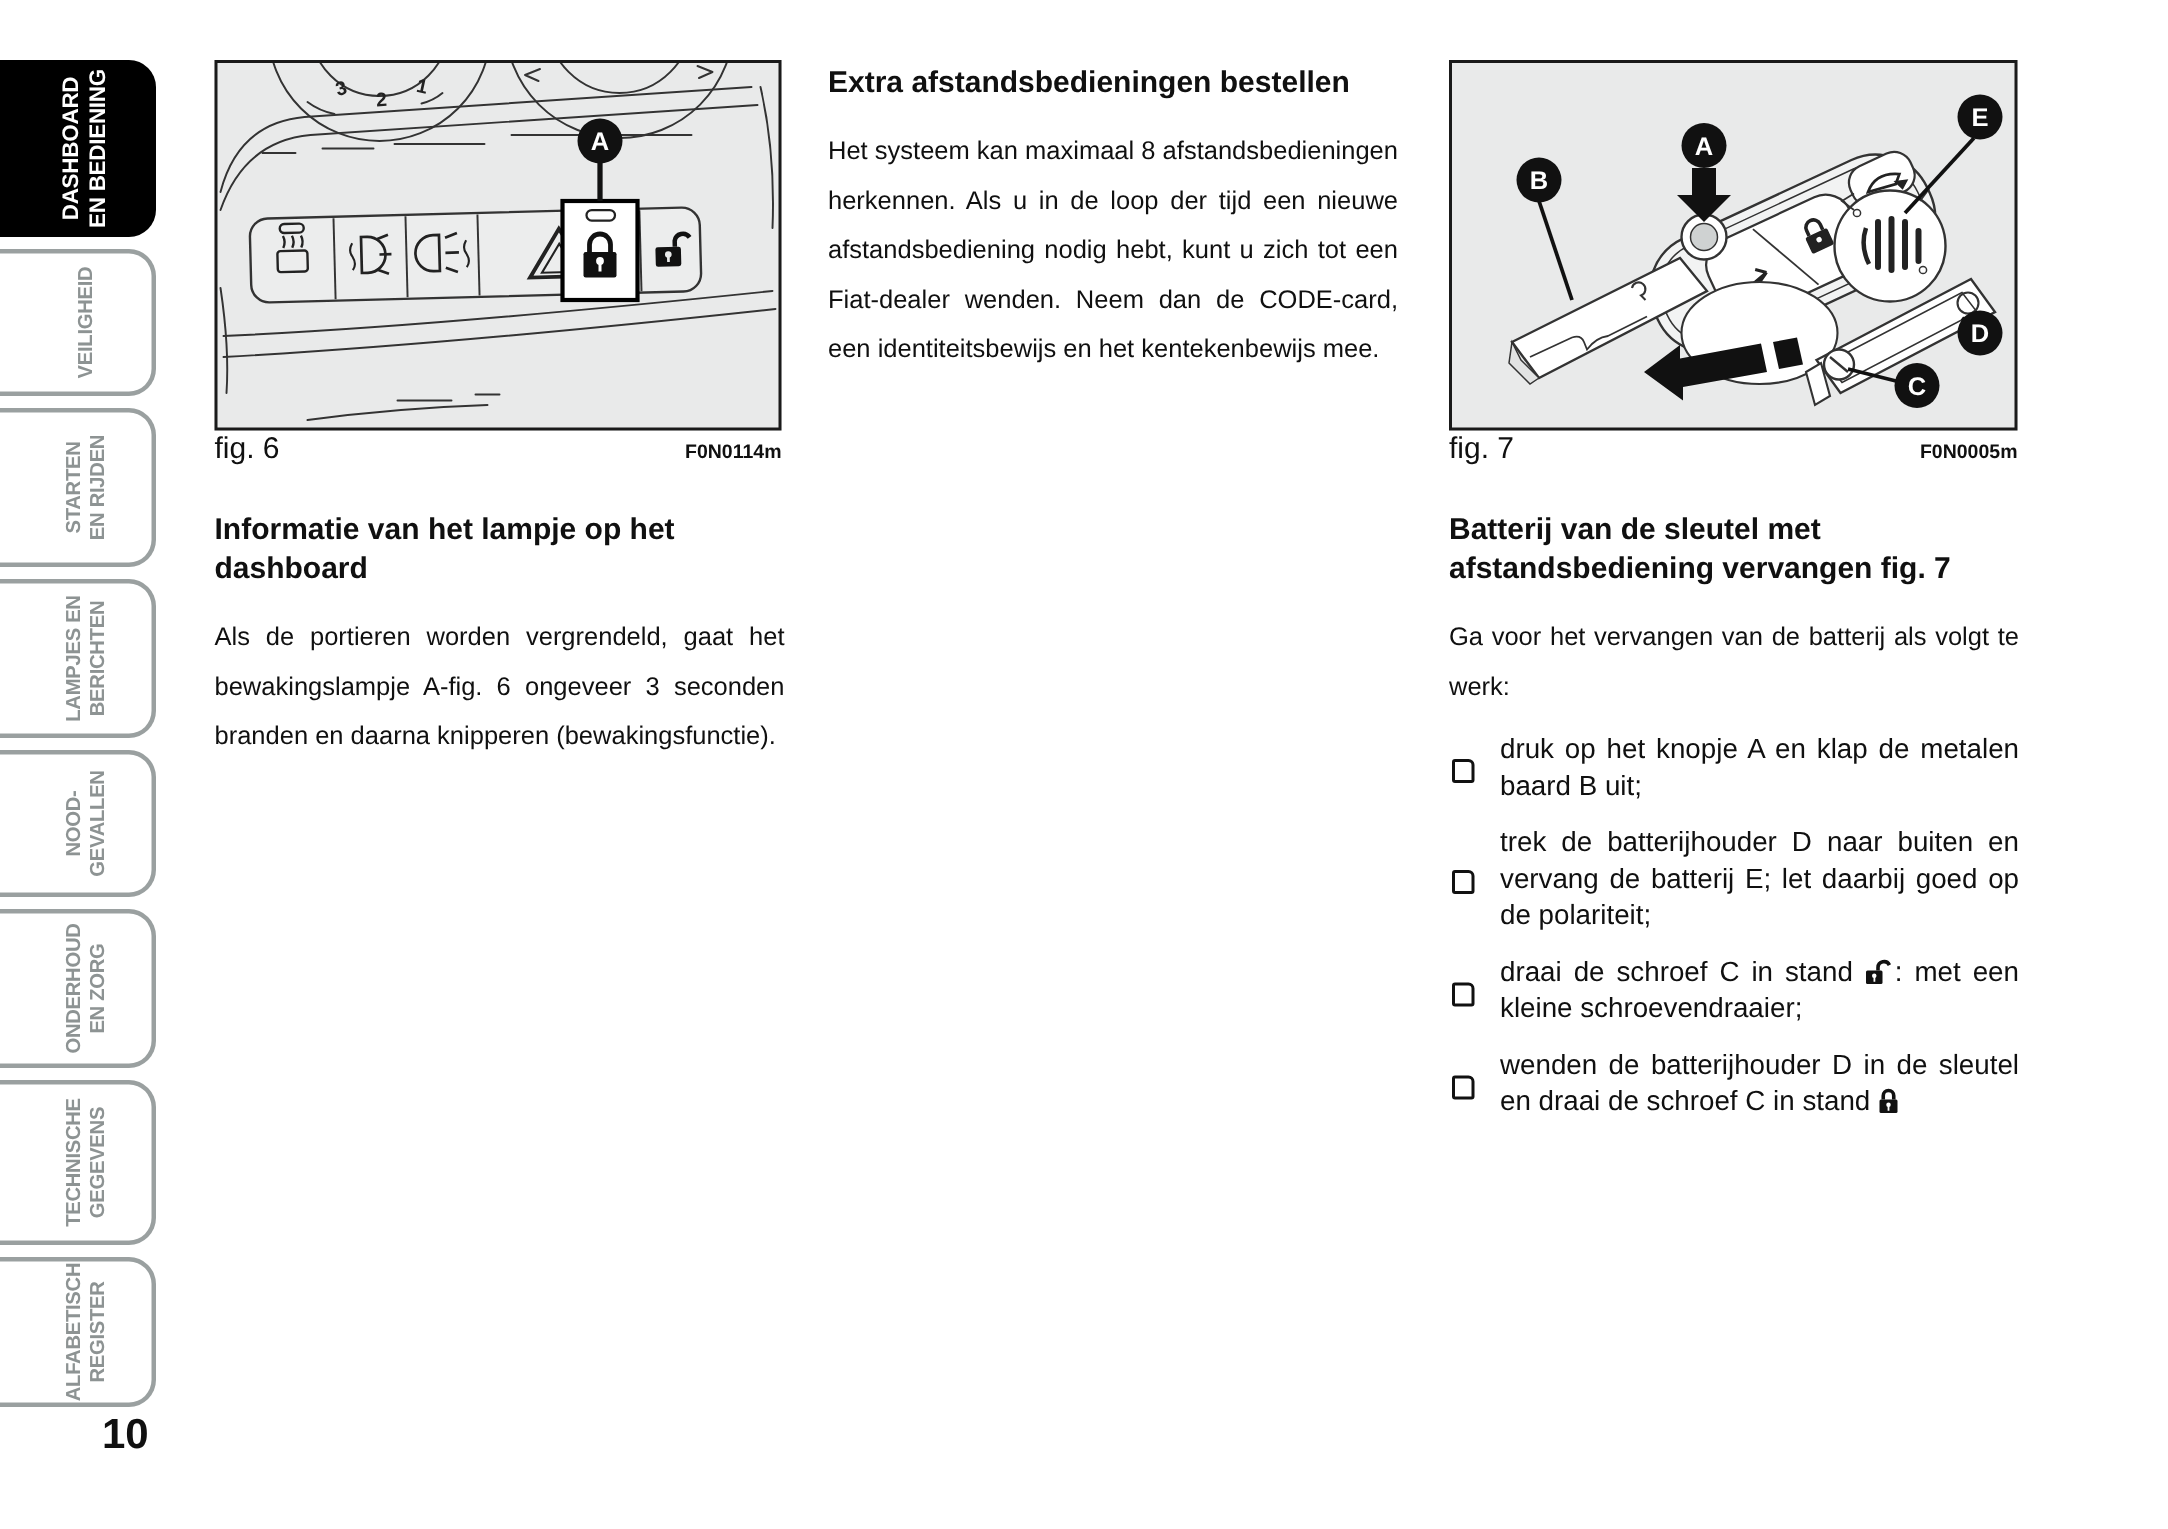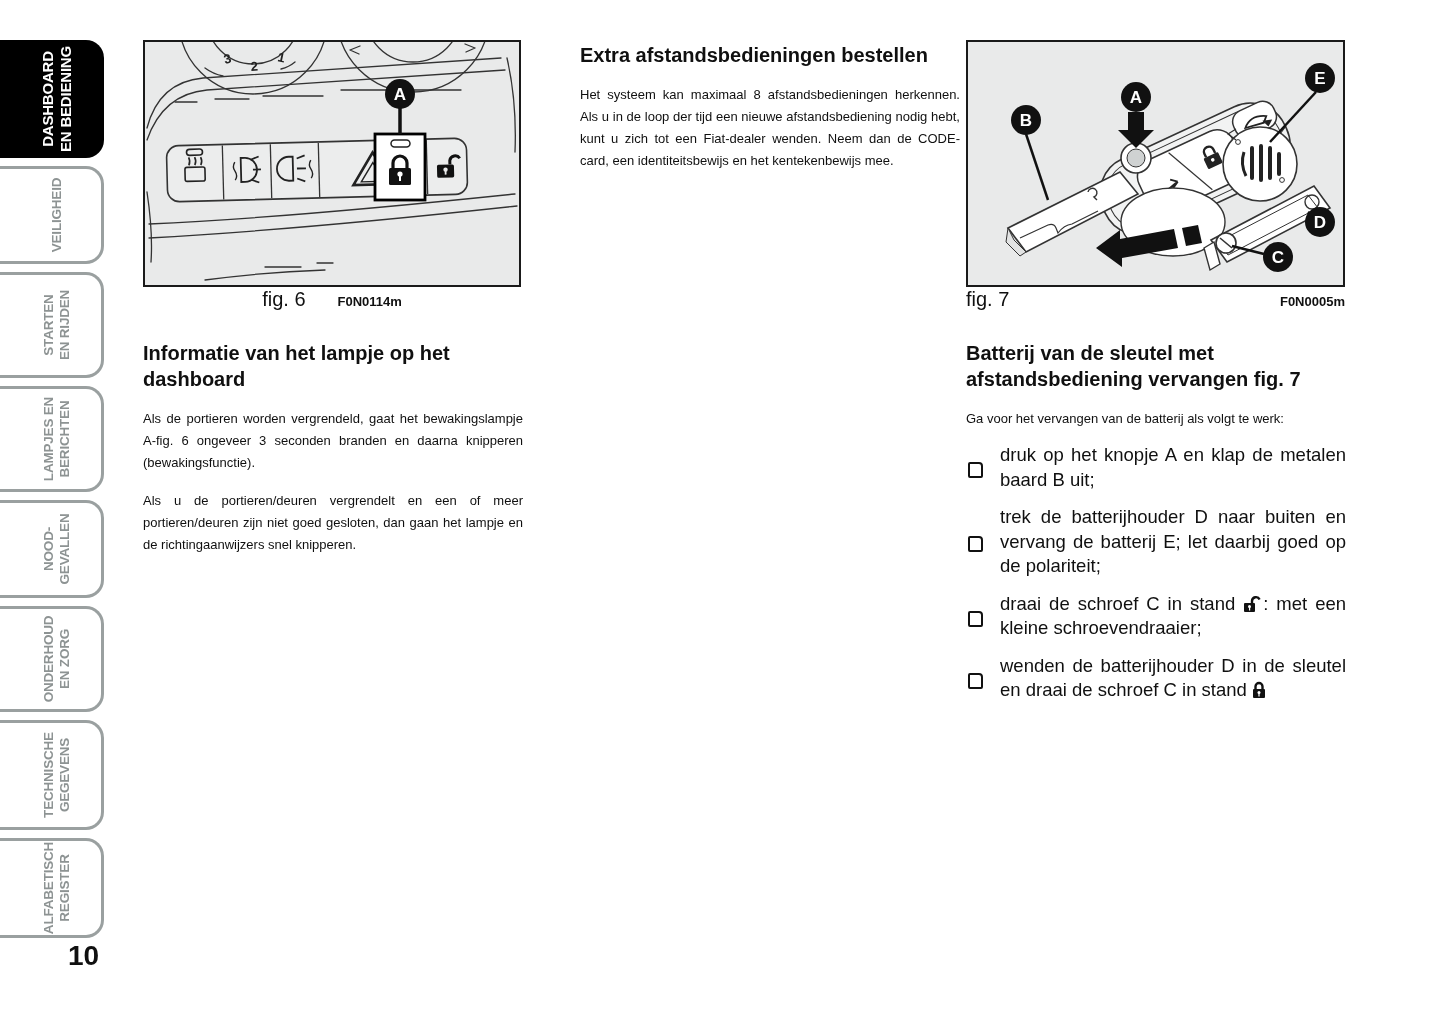--- a/index.html
+++ b/index.html
@@ -25,33 +25,33 @@
   .tab:nth-of-type(6){top:606px;height:106px;}
   .tab:nth-of-type(7){top:720px;height:110px;}
   .tab:nth-of-type(8){top:838px;height:100px;}
   .page-number{position:absolute;left:68px;top:940px;font-size:28px;font-weight:bold;}
 
   
   .figure{position:absolute;border:2px solid #1a1a1a;background:#e9eaea;box-sizing:border-box;}
   #fig6{left:143px;top:40px;width:378px;height:247px;}
   #fig7{left:966px;top:40px;width:379px;height:247px;}
   .fig-caption-row{position:absolute;display:flex;justify-content:space-between;align-items:baseline;}
-  #fig6-caption{left:143px;top:288px;width:378px;justify-content:center;}
+  #fig6-caption{left:143px;top:288px;width:378px;}
   #fig7-caption{left:966px;top:288px;width:379px;}
   .fig-label{font-size:20px;}
   .fig-code{font-size:13px;font-weight:bold;padding-left:32px;}
   .figure svg{display:block;width:100%;height:100%;}
 
   
   .col{position:absolute;width:380px;}
-  #col-mid{left:580px;top:42px;}
+  #col-mid{left:552px;top:42px;}
   #col-left{left:143px;top:340px;}
   #col-right{left:966px;top:340px;}
   h2{font-size:20px;line-height:26px;margin:0 0 16px 0;font-weight:bold;}
-  .para{font-size:13px;line-height:22px;text-align:justify;margin:16px 0 13px 0;}
+  .para{font-size:17px;line-height:33px;text-align:justify;margin:16px 0 13px 0;}
   .b{font-weight:normal;}
   .bullets{margin-top:4px;}
   .bullet{display:flex;align-items:center;margin-top:13px;}
   .bullet-marker{width:11px;height:12px;border:2.6px solid #111;border-radius:2px 4px 2px 2px;
                  margin:5px 17px 0 2px;flex:none;}
   .bullet-text{font-size:18.5px;line-height:24.5px;text-align:justify;flex:1;}
   .inline-icon{display:inline-block;vertical-align:-3px;}
   .inline-icon svg{display:block;}
 </style>
 </head>
@@ -289,21 +289,20 @@
 </div>
 
 <div class="col" id="col-mid">
   <h2>Extra afstandsbedieningen bestellen</h2>
   <p class="para">Het systeem kan maximaal 8 afstandsbedieningen herkennen. Als u in de loop der tijd een nieuwe afstandsbediening nodig hebt, kunt u zich tot een Fiat-dealer wenden. Neem dan de CODE-card, een identiteitsbewijs en het kentekenbewijs mee.</p>
 </div>
 
 <div class="col" id="col-left">
   <h2>Informatie van het lampje op het dashboard</h2>
   <p class="para"><span>Als de portieren worden vergrendeld, gaat het bewakingslampje </span><span class="b">A-fig. 6</span><span> ongeveer 3 seconden branden en daarna knipperen (bewakingsfunctie).</span></p>
-  <p class="para">Als u de portieren/deuren vergrendelt en een of meer portieren/deuren zijn niet goed gesloten, dan gaan het lampje en de richtingaanwijzers snel knipperen.</p>
 </div>
 
 <div class="col" id="col-right">
   <h2>Batterij van de sleutel met afstandsbediening vervangen fig. 7</h2>
   <p class="para">Ga voor het vervangen van de batterij als volgt te werk:</p>
   <div class="bullets">
     <div class="bullet">
       <span class="bullet-marker"></span>
       <span class="bullet-text"><span>druk op het knopje </span><span class="b">A</span><span> en klap de metalen baard </span><span class="b">B</span><span> uit;</span></span>
     </div>

